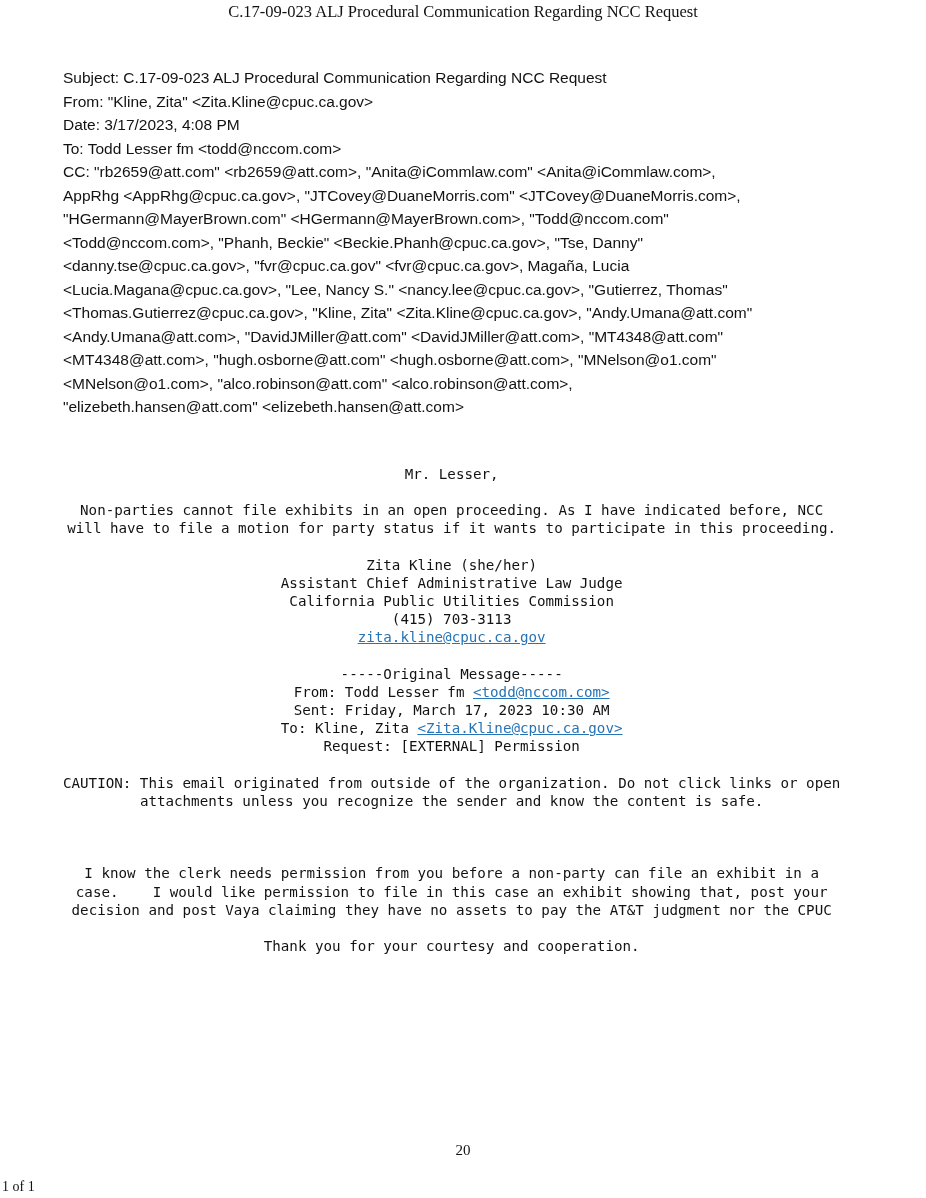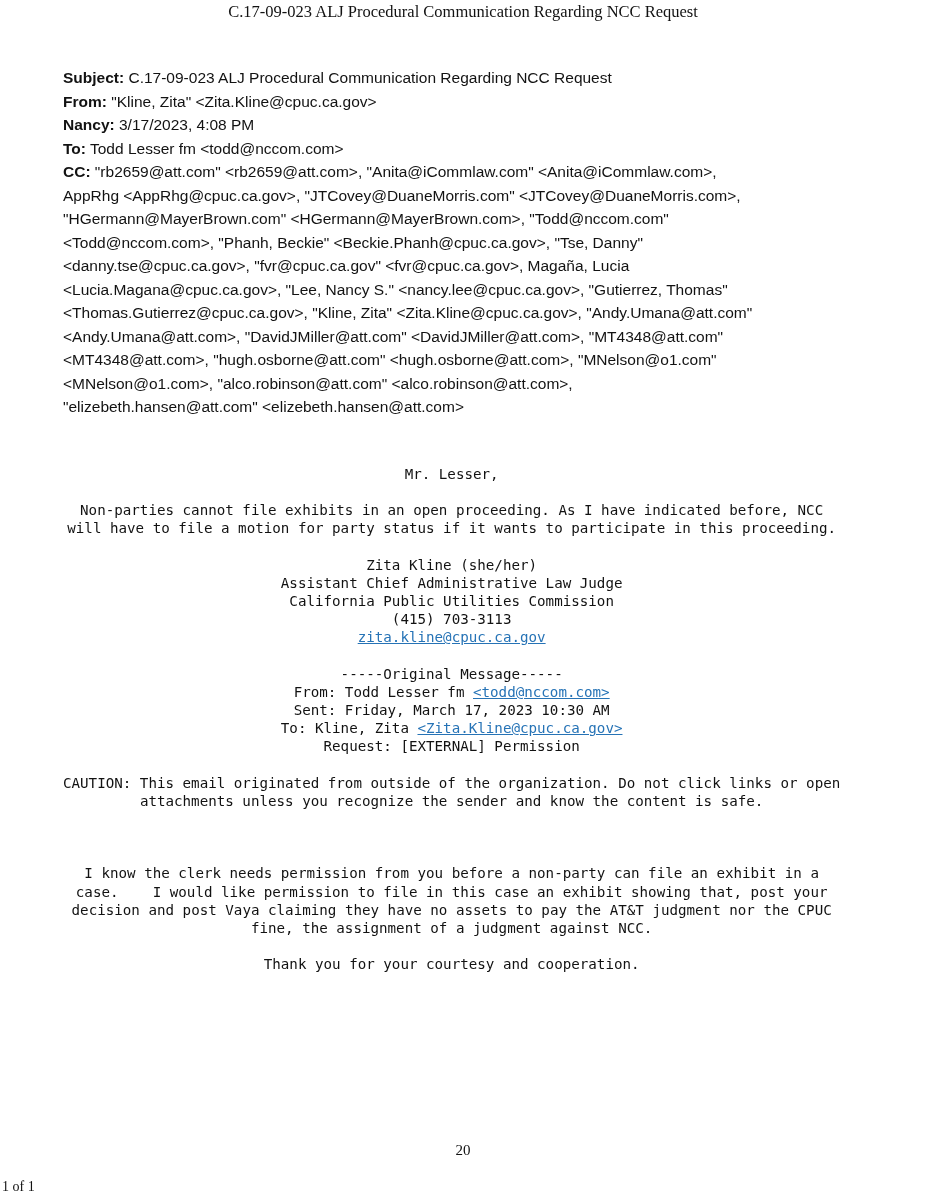--- a/index.html
+++ b/index.html
@@ -26,21 +26,21 @@
     position: absolute;
     left: 63px;
     top: 66px;
     width: 810px;
     font-family: "Liberation Sans", sans-serif;
     font-size: 15.5px;
     line-height: 23.5px;
     color: #121212;
   }
   .h-line { white-space: pre; }
-  .h-label { font-weight: bold; }
+  .h-label { font-weight: normal; }
   .email-body {
     position: absolute;
     left: 63px;
     top: 465px;
     font-family: "DejaVu Sans Mono", monospace;
     font-size: 14.2px;
     line-height: 18.15px;
     color: #121212;
     text-align: center;
   }
@@ -70,21 +70,21 @@
 </style>
 </head>
 <body>
 
 <div class="page">
   <div class="doc-title">C.17-09-023 ALJ Procedural Communication Regarding NCC Request</div>
 
   <div class="email-headers" id="email-headers">
       <div class="h-line"><span class="h-label">Subject:</span><span> C.17-09-023 ALJ Procedural Communication Regarding NCC Request</span></div>
       <div class="h-line"><span class="h-label">From:</span><span> "Kline, Zita" &lt;Zita.Kline@cpuc.ca.gov&gt;</span></div>
-      <div class="h-line"><span class="h-label">Nancy:</span><span> 3/17/2023, 4:08 PM</span></div>
+      <div class="h-line"><span class="h-label">Date:</span><span> 3/17/2023, 4:08 PM</span></div>
       <div class="h-line"><span class="h-label">To:</span><span> Todd Lesser fm &lt;todd@nccom.com&gt;</span></div>
       <div class="h-line"><span class="h-label">CC:</span><span> "rb2659@att.com" &lt;rb2659@att.com&gt;, "Anita@iCommlaw.com" &lt;Anita@iCommlaw.com&gt;,</span></div>
       <div class="h-line"><span>AppRhg &lt;AppRhg@cpuc.ca.gov&gt;, "JTCovey@DuaneMorris.com" &lt;JTCovey@DuaneMorris.com&gt;,</span></div>
       <div class="h-line"><span>"HGermann@MayerBrown.com" &lt;HGermann@MayerBrown.com&gt;, "Todd@nccom.com"</span></div>
       <div class="h-line"><span>&lt;Todd@nccom.com&gt;, "Phanh, Beckie" &lt;Beckie.Phanh@cpuc.ca.gov&gt;, "Tse, Danny"</span></div>
       <div class="h-line"><span>&lt;danny.tse@cpuc.ca.gov&gt;, "fvr@cpuc.ca.gov" &lt;fvr@cpuc.ca.gov&gt;, Magaña, Lucia</span></div>
       <div class="h-line"><span>&lt;Lucia.Magana@cpuc.ca.gov&gt;, "Lee, Nancy S." &lt;nancy.lee@cpuc.ca.gov&gt;, "Gutierrez, Thomas"</span></div>
       <div class="h-line"><span>&lt;Thomas.Gutierrez@cpuc.ca.gov&gt;, "Kline, Zita" &lt;Zita.Kline@cpuc.ca.gov&gt;, "Andy.Umana@att.com"</span></div>
       <div class="h-line"><span>&lt;Andy.Umana@att.com&gt;, "DavidJMiller@att.com" &lt;DavidJMiller@att.com&gt;, "MT4348@att.com"</span></div>
       <div class="h-line"><span>&lt;MT4348@att.com&gt;, "hugh.osborne@att.com" &lt;hugh.osborne@att.com&gt;, "MNelson@o1.com"</span></div>
@@ -111,21 +111,20 @@
       <div class="m-line"><span>Request: [EXTERNAL] Permission</span></div>
       <div class="m-line">&nbsp;</div>
       <div class="m-line"><span>CAUTION: This email originated from outside of the organization. Do not click links or open</span></div>
       <div class="m-line"><span>attachments unless you recognize the sender and know the content is safe.</span></div>
       <div class="m-line">&nbsp;</div>
       <div class="m-line">&nbsp;</div>
       <div class="m-line">&nbsp;</div>
       <div class="m-line"><span>I know the clerk needs permission from you before a non-party can file an exhibit in a</span></div>
       <div class="m-line"><span>case.    I would like permission to file in this case an exhibit showing that, post your</span></div>
       <div class="m-line"><span>decision and post Vaya claiming they have no assets to pay the AT&amp;T judgment nor the CPUC</span></div>
-      <div class="m-line"><span>fine, the assignment of a judgment against NCC.</span></div>
       <div class="m-line">&nbsp;</div>
       <div class="m-line"><span>Thank you for your courtesy and cooperation.</span></div>
     </div>
 
   <div class="page-number">20</div>
 
   <div class="footer-left">1 of 1</div>
 </div>
 
 </body></html>

